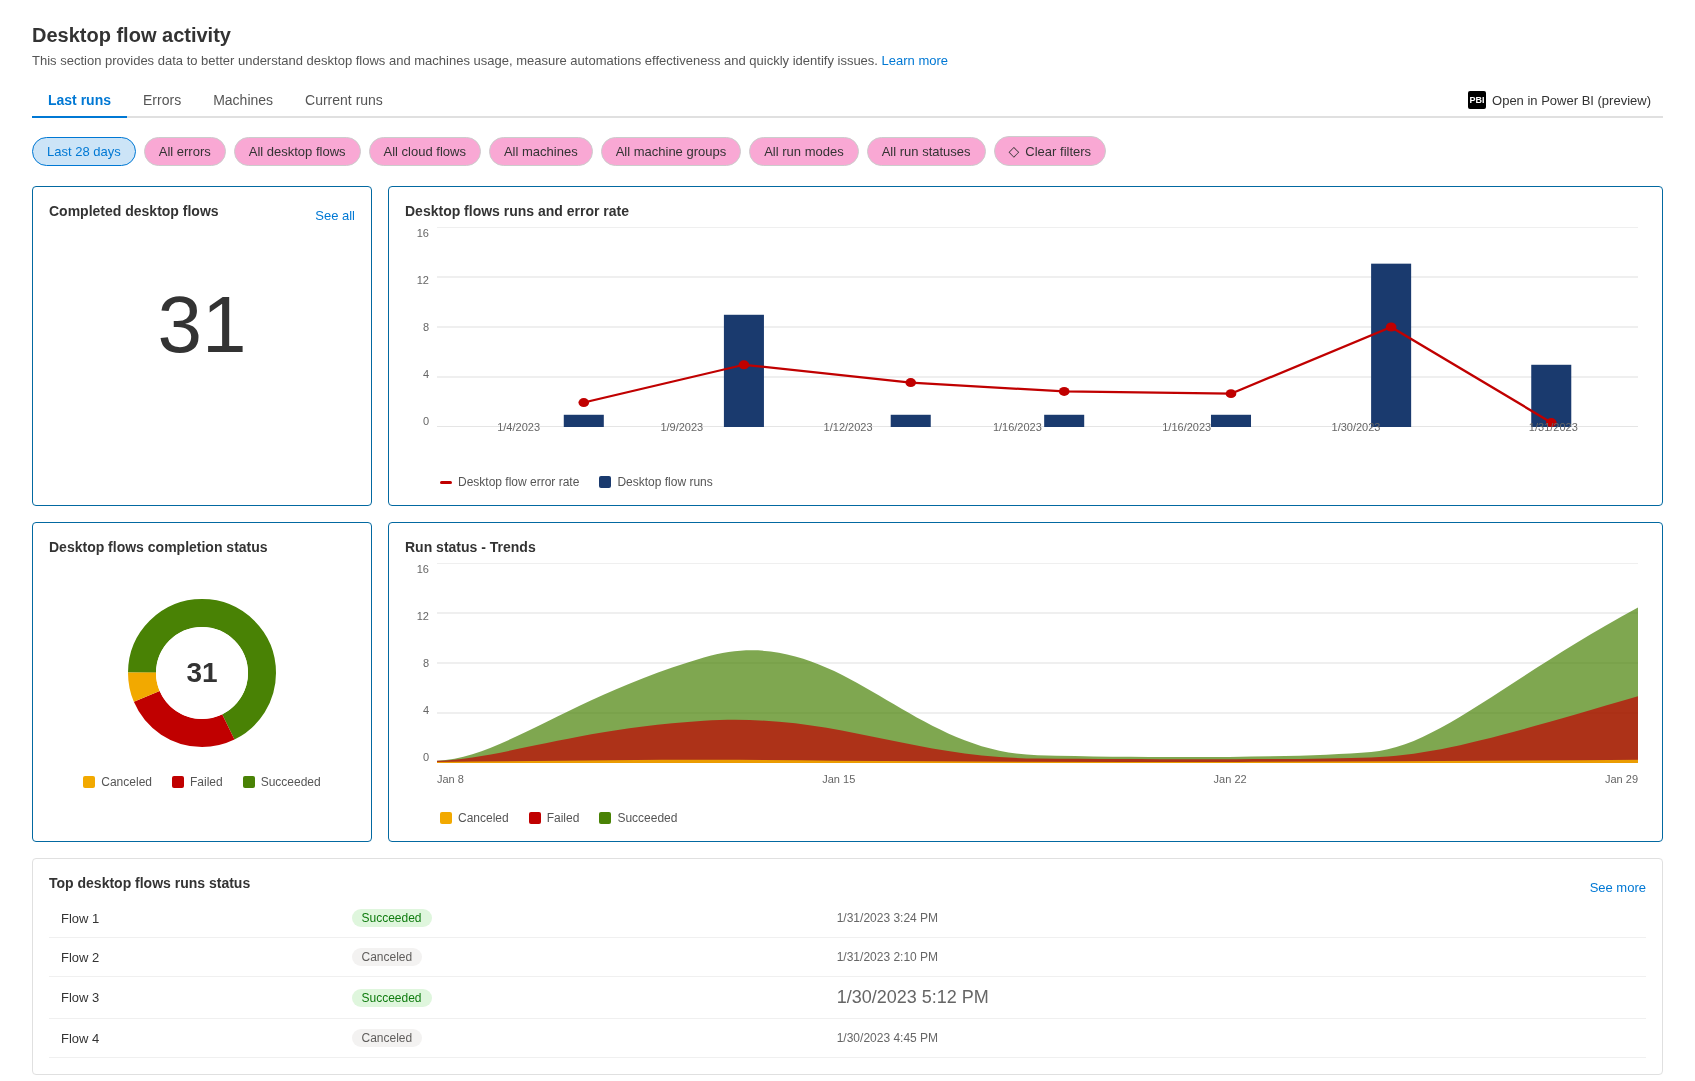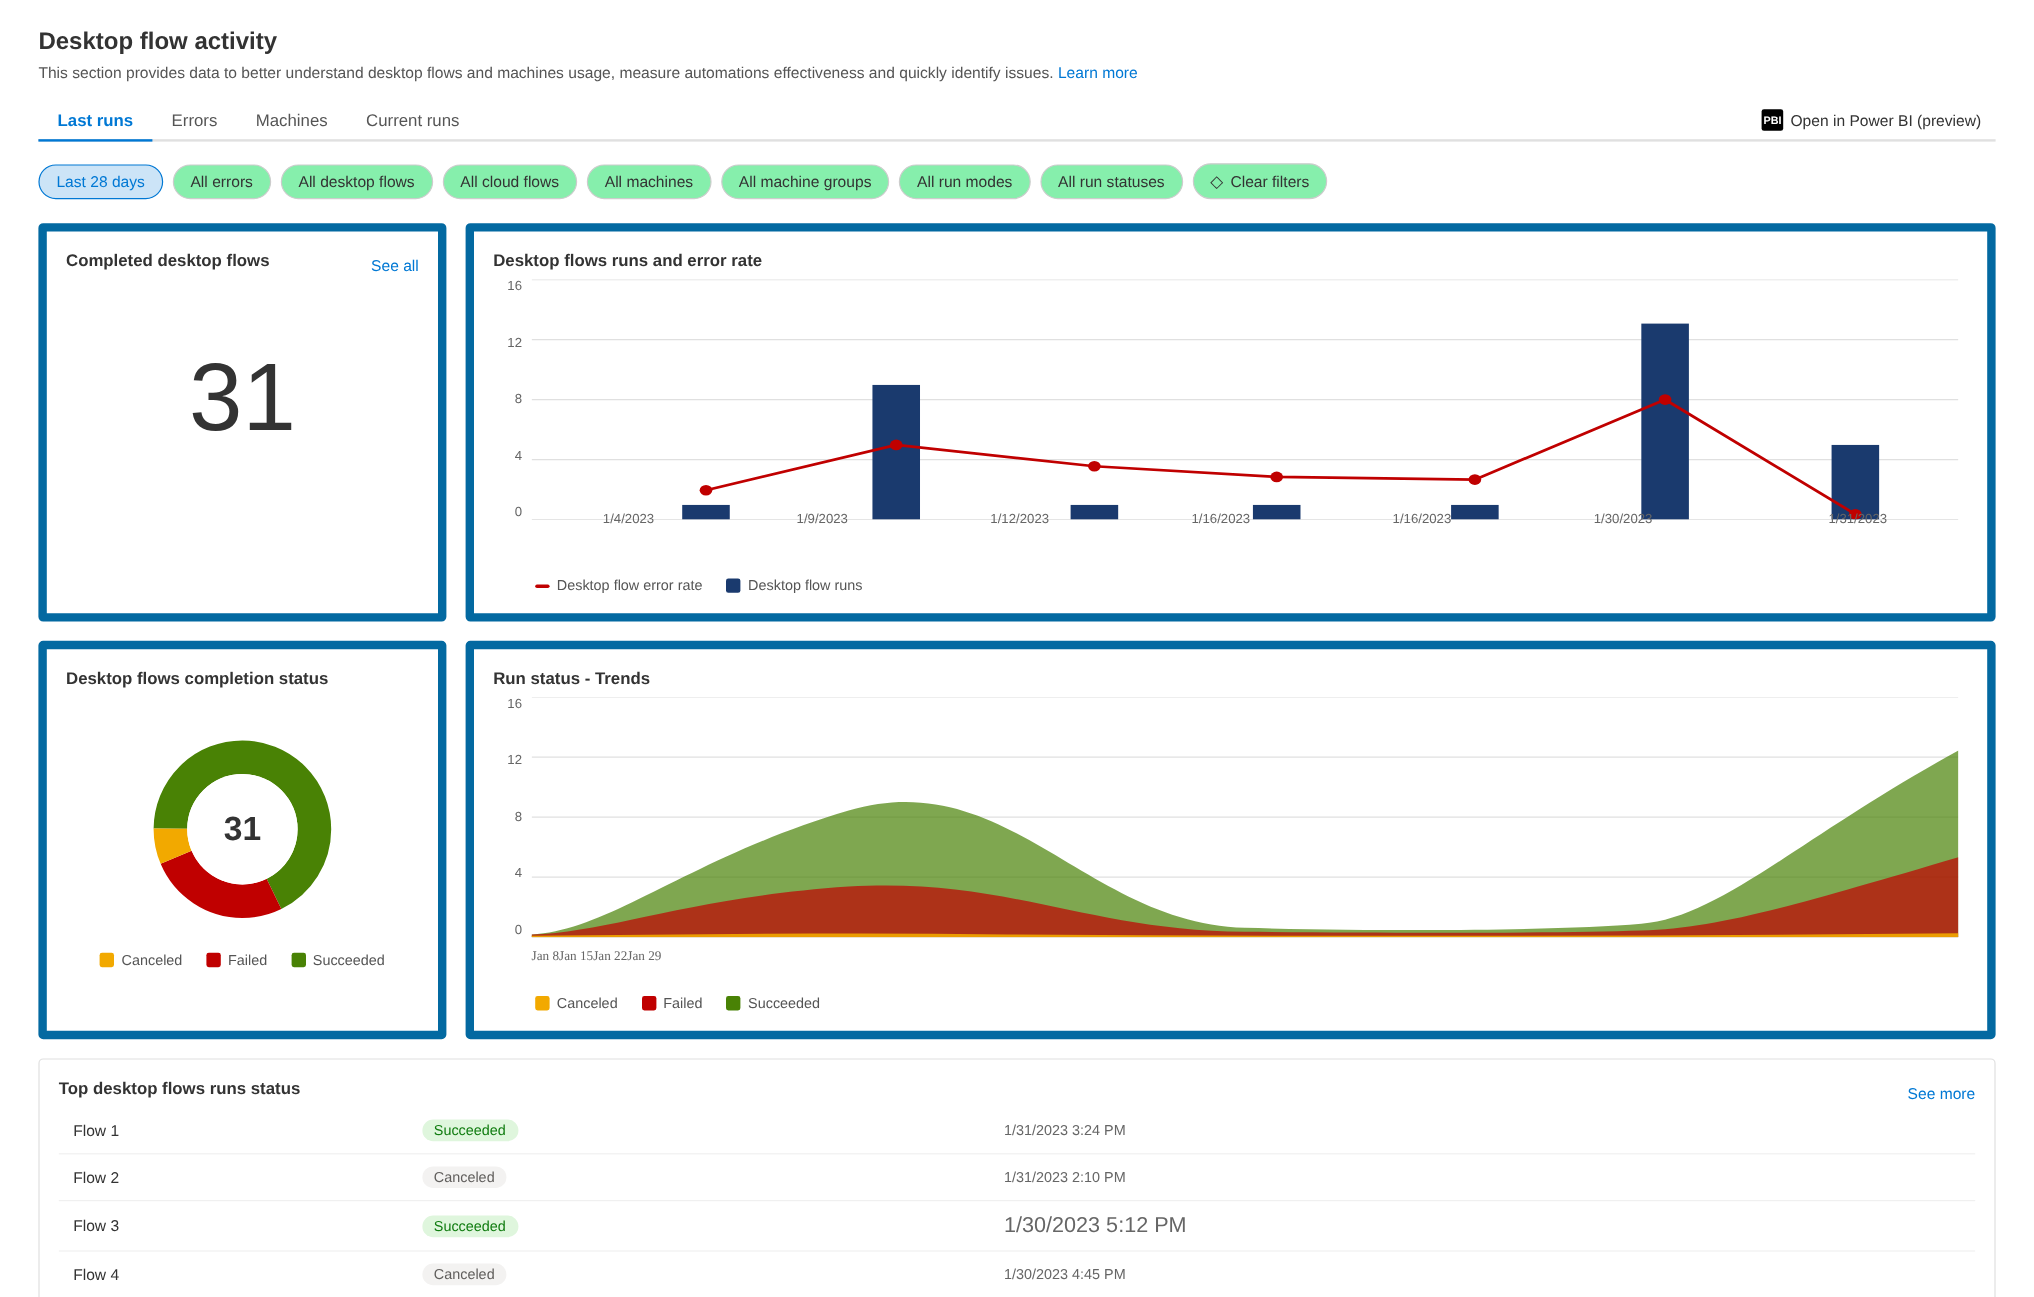--- a/index.html
+++ b/index.html
@@ -14,28 +14,28 @@
     
     .tabs { display: flex; border-bottom: 2px solid #e0e0e0; margin-bottom: 18px; align-items: center; }
     .tab { padding: 8px 16px; cursor: pointer; font-size: 14px; color: #555; border-bottom: 2px solid transparent; margin-bottom: -2px; }
     .tab.active { color: #0078d4; border-bottom: 2px solid #0078d4; font-weight: 600; }
     .tab-spacer { flex: 1; }
     .powerbi-btn { display: flex; align-items: center; gap: 6px; font-size: 13px; color: #333; cursor: pointer; padding: 6px 12px; }
     .powerbi-icon { width: 18px; height: 18px; background: #000000; border-radius: 2px; display: inline-flex; align-items: center; justify-content: center; color: white; font-size: 9px; font-weight: bold; }
     
     
     .filter-bar { display: flex; gap: 8px; flex-wrap: wrap; margin-bottom: 20px; align-items: center; }
-    .filter-btn { padding: 6px 14px; border: 1px solid #ccc; border-radius: 16px; background: #86efac; cursor: pointer; font-size: 13px; color: #333; white-space: nowrap; }
+    .filter-btn { padding: 6px 14px; border: 1px solid #ccc; border-radius: 16px; background: #f9a8d4; cursor: pointer; font-size: 13px; color: #333; white-space: nowrap; }
     .filter-btn.active { background: #cce4f7; border-color: #0078d4; color: #0078d4; font-weight: 500; }
     .filter-btn.clear { display: flex; align-items: center; gap: 6px; }
     .eraser-icon { font-size: 14px; }
     
     
     .cards-row { display: grid; grid-template-columns: 340px 1fr; gap: 16px; margin-bottom: 16px; }
-    .card { background: #fff; border: 7px solid #0369a1; border-radius: 4px; padding: 16px; }
+    .card { background: #fff; border: 1px solid #0369a1; border-radius: 4px; padding: 16px; }
     .card-title { font-size: 14px; font-weight: 600; margin-bottom: 8px; }
     .card-header { display: flex; justify-content: space-between; align-items: center; margin-bottom: 12px; }
     .see-all { color: #0078d4; font-size: 13px; cursor: pointer; text-decoration: none; }
     
     
     .big-number { font-size: 80px; font-weight: 300; text-align: center; padding: 40px 0 30px; }
     
     
     .legend { display: flex; gap: 20px; margin-top: 8px; padding-left: 35px; }
     .legend-item { display: flex; align-items: center; gap: 6px; font-size: 12px; color: #555; }
@@ -231,21 +231,21 @@
           <line x1="0" y1="135" x2="900" y2="135" stroke="#e0e0e0" stroke-width="1"></line>
           <line x1="0" y1="180" x2="900" y2="180" stroke="#ccc" stroke-width="1"></line>
 
           <path d="M0,178 C50,175 100,120 200,85 C300,50 350,170 450,173 C550,176 650,175 700,170 C750,165 800,105 900,40 L900,180 L0,180 Z" fill="#498205" opacity="0.7"></path>
 
           <path d="M0,178 C50,176 100,150 200,142 C300,135 350,175 450,176 C550,177 650,177 700,175 C750,173 800,155 900,120 L900,180 L0,180 Z" fill="#c00000" opacity="0.7"></path>
 
           <path d="M0,179 C100,178 200,176 300,178 C400,179 500,179 600,179 C700,179 800,178 900,177 L900,180 L0,180 Z" fill="#f2a900" opacity="0.9"></path>
         </svg>
 
-        <div style="position: absolute; left: 32px; right: 8px; bottom: 0; height: 36px; display: flex; justify-content: flex-start; align-items: flex-start; padding-top: 6px; font-family: Liberation Serif, serif;">
+        <div style="position: absolute; left: 32px; right: 8px; bottom: 0; height: 36px; display: flex; justify-content: space-between; align-items: flex-start; padding-top: 6px;">
           <span style="font-size: 11px; color: #666;">Jan 8</span>
           <span style="font-size: 11px; color: #666;">Jan 15</span>
           <span style="font-size: 11px; color: #666;">Jan 22</span>
           <span style="font-size: 11px; color: #666;">Jan 29</span>
         </div>
       </div>
 
       <div class="legend">
         <div class="legend-item">
           <div class="legend-square" style="background: #f2a900;"></div>

